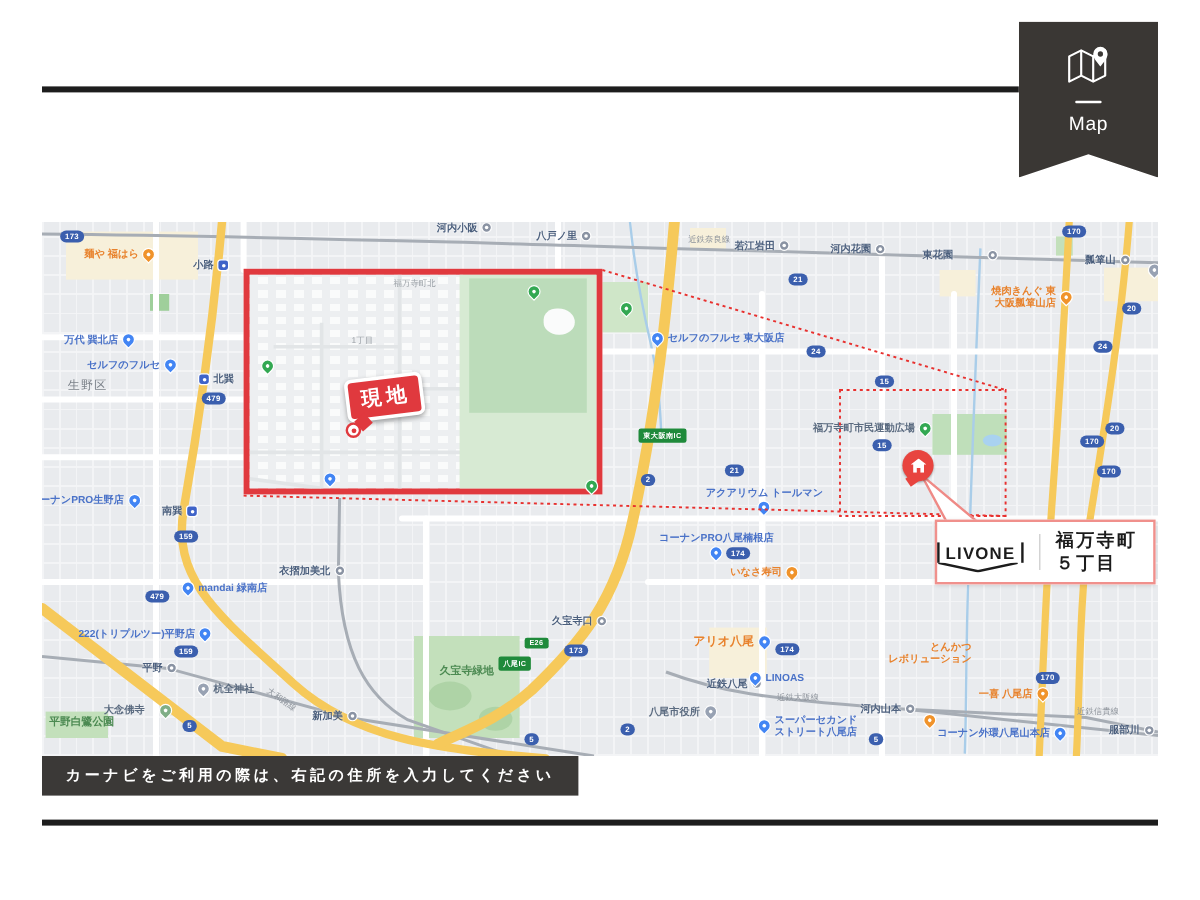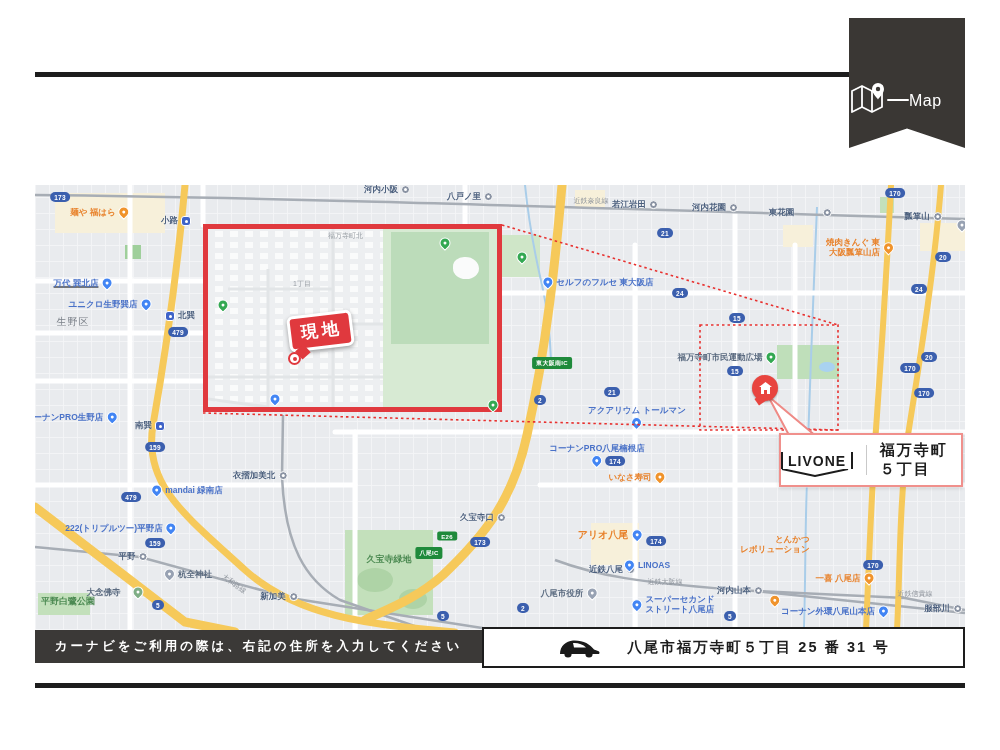--- a/index.html
+++ b/index.html
@@ -6,21 +6,21 @@
   .canvas{position:relative;width:1000px;height:750px;background:#fff;overflow:hidden;
           font-family:"Liberation Sans","DejaVu Sans",sans-serif;}
   .rule{position:absolute;background:#1d1d1d;height:5px;}
   .rule.top{left:35px;top:72px;width:814px;}
   .rule.bottom{left:35px;top:683px;width:930px;}
 
   
   .ribbon{position:absolute;left:849px;top:18px;width:116px;height:130px;
           background:var(--ribbon-bg,#3a3734);
           clip-path:polygon(0 0,100% 0,100% 100%,50% 85%,0 100%);
-          display:flex;align-items:center;padding-top:36px;box-sizing:border-box;}
+          display:flex;flex-direction:column;align-items:center;padding-top:20px;box-sizing:border-box;}
   .ribbon-dash{width:22px;height:2px;background:#fff;border-radius:1px;margin:7px 0 9px;}
   .ribbon-label{color:#fff;font-size:16px;letter-spacing:.5px;}
 
   
   .map{position:absolute;left:35px;top:185px;width:930px;height:445px;background:var(--map-bg,#e9ebee);overflow:hidden;}
   .map::before{content:"";position:absolute;inset:0;z-index:0;opacity:.5;background-image:
      repeating-linear-gradient(0deg,rgba(255,255,255,.9) 0 1.5px,transparent 1.5px 16px),
      repeating-linear-gradient(90deg,rgba(255,255,255,.9) 0 1.5px,transparent 1.5px 14px);}
   svg.base{position:absolute;inset:0;z-index:1;}
   #labels-layer{position:absolute;inset:0;z-index:2;}
@@ -271,29 +271,29 @@
             <div>新加美</div>
           </span>
           <span class="icn"></span>
         </div>
         <div class="mk k-st-rail" style="left: 225px; top: 291px;">
           <span class="lab">
             <div>衣摺加美北</div>
           </span>
           <span class="icn"></span>
         </div>
-        <div class="mk k-shop" style="left: 48px; top: 98px; text-decoration: underline;">
+        <div class="mk k-shop" style="left: 48px; top: 98px;">
           <span class="lab">
             <div>万代 巽北店</div>
           </span>
           <span class="icn"></span>
         </div>
         <div class="mk k-shop" style="left: 75px; top: 119px;">
           <span class="lab">
-            <div>ユニクロ生野巽店</div>
+            <div>セルフのフルセ</div>
           </span>
           <span class="icn"></span>
         </div>
         <div class="mk k-shop" style="left: 36px; top: 232px;">
           <span class="lab">
             <div>コーナンPRO生野店</div>
           </span>
           <span class="icn"></span>
         </div>
         <div class="mk k-shop s-l" style="left: 152px; top: 305px;">
@@ -536,24 +536,15 @@
       </div>
       <div class="vdiv"></div>
       <div class="place">福万寺町５丁目</div>
     </div>
   </div>
 
   <div class="footer-bar">
     <span>カーナビをご利用の際は、右記の住所を入力してください</span>
   </div>
 
-  <div class="address-box">
-    <svg width="44" height="20" viewBox="0 0 44 20">
-      <path d="M3,16 C3,8 9,3 16,2.5 C26,2 33,6 37,11.5 L41,13 C43,13.8 43,16 41,16 Z" fill="#1a1a1a"></path>
-      <path d="M16,5 C20,4.5 26,6 29,9.5 L17,9.5 Z" fill="#ffffff"></path>
-      <circle cx="11" cy="16" r="3.6" fill="#1a1a1a"></circle>
-      <circle cx="32" cy="16" r="3.6" fill="#1a1a1a"></circle>
-    </svg>
-    <span>八尾市福万寺町５丁目 25 番 31 号</span>
-  </div>
 
   <div class="rule bottom"></div>
 </div>
 
 </body></html>

